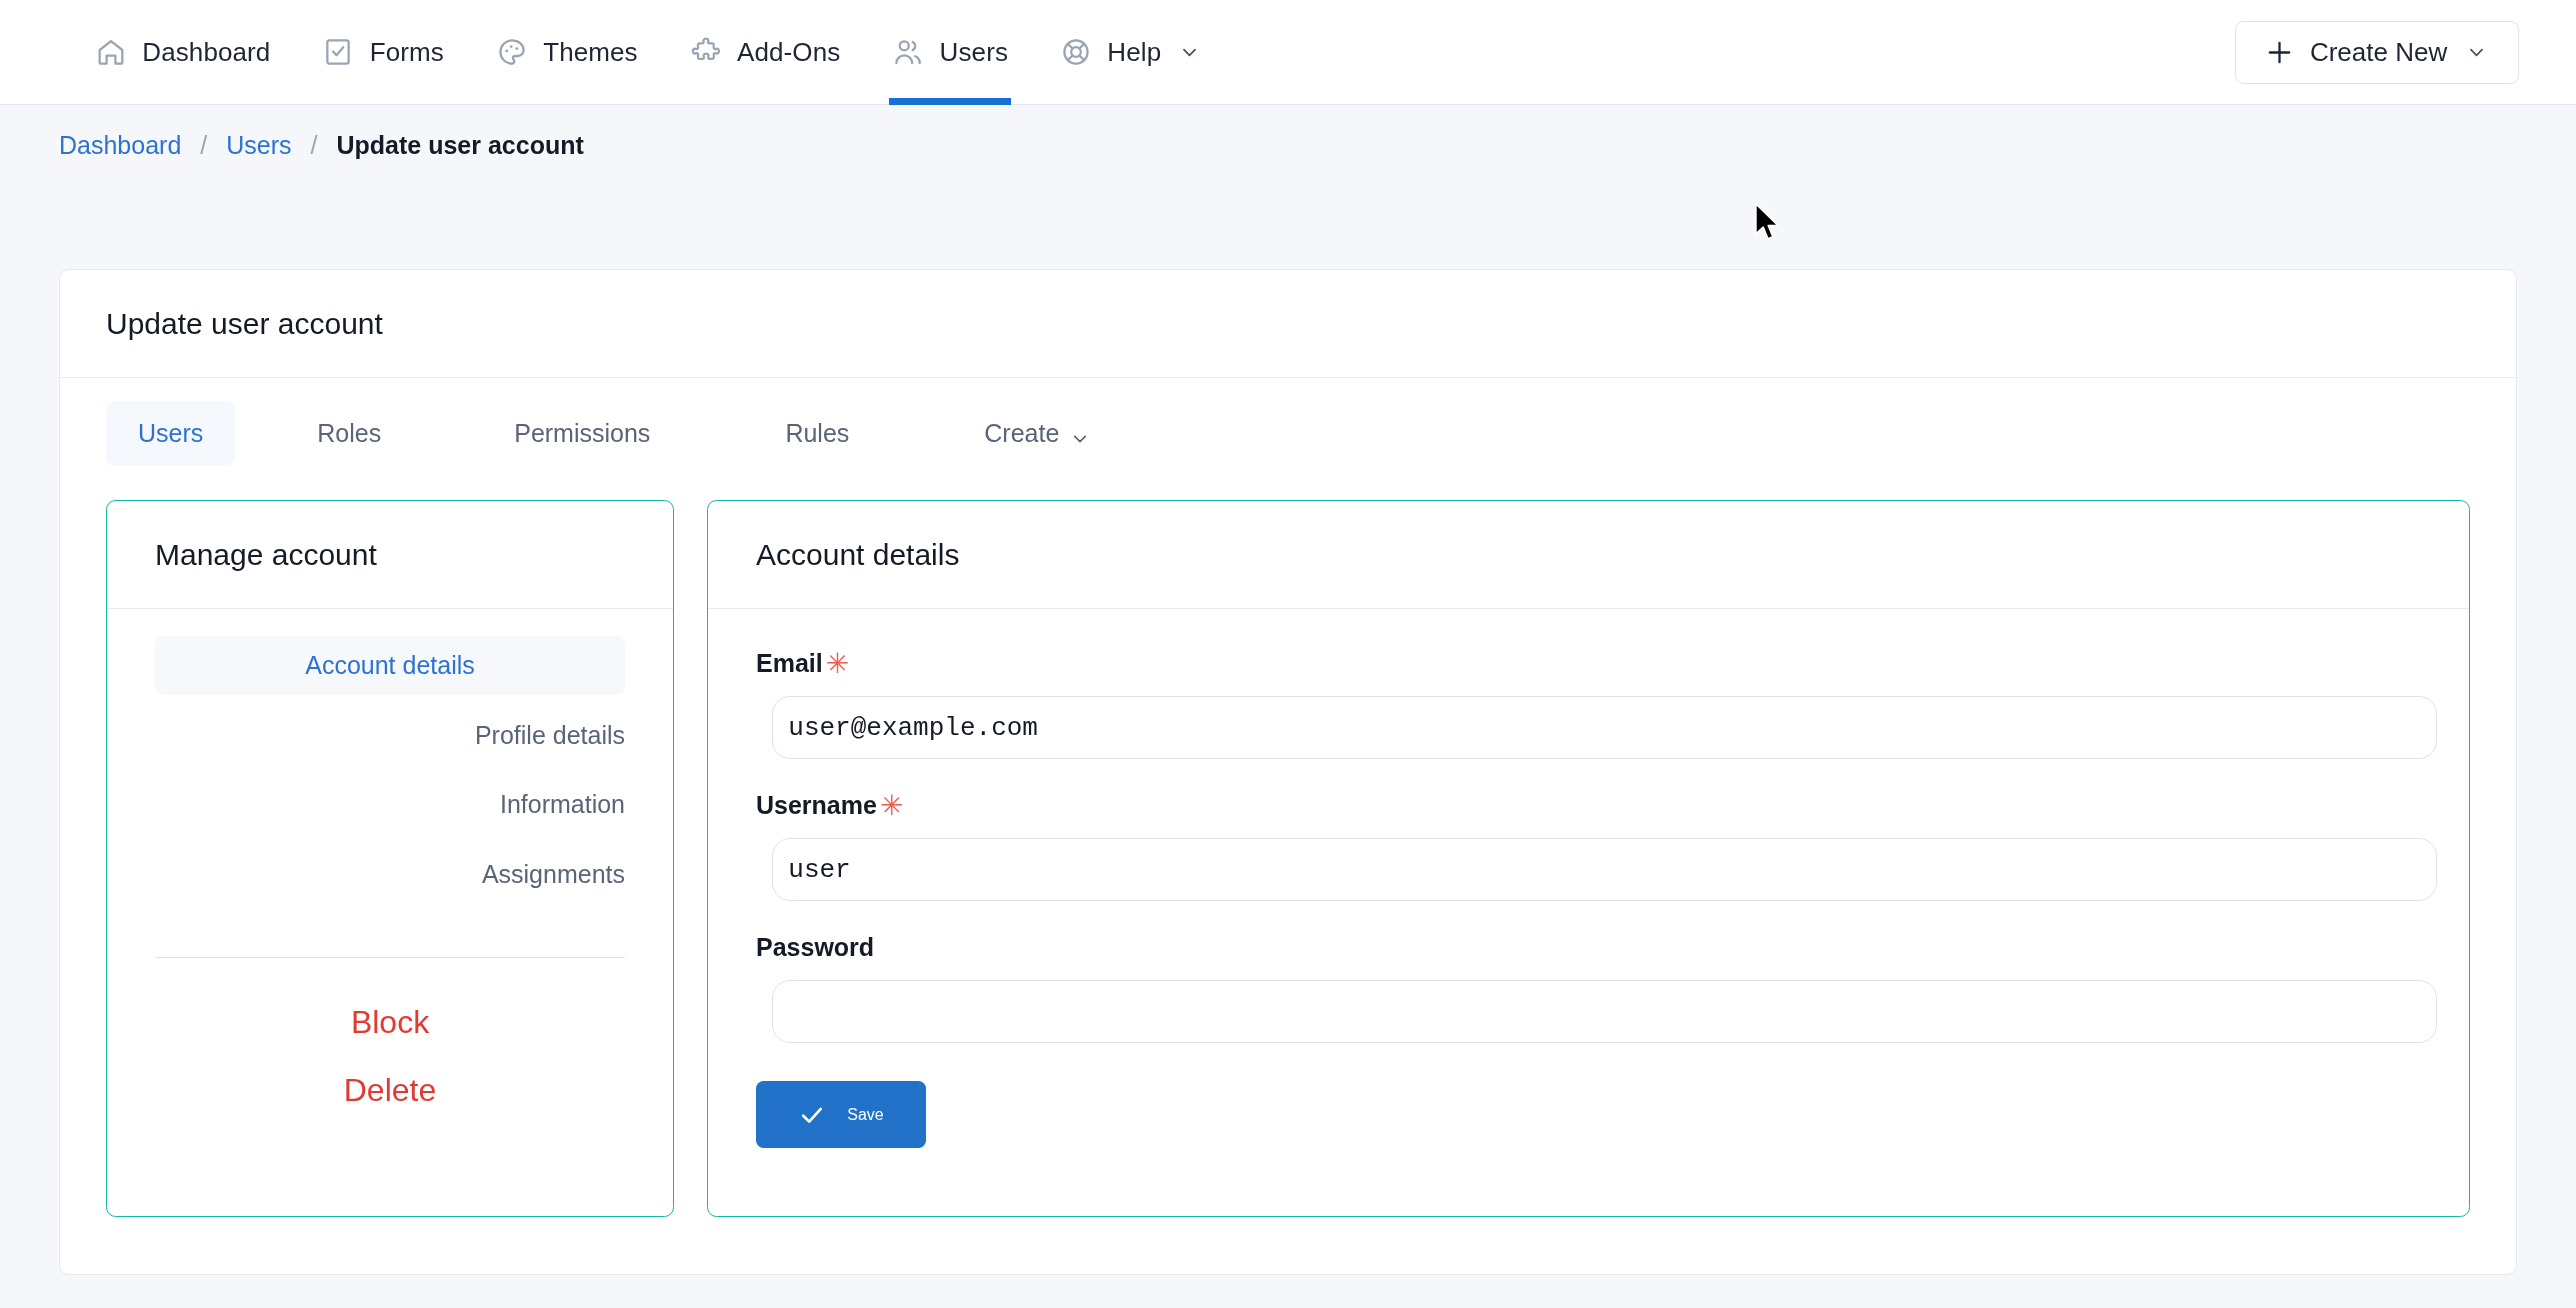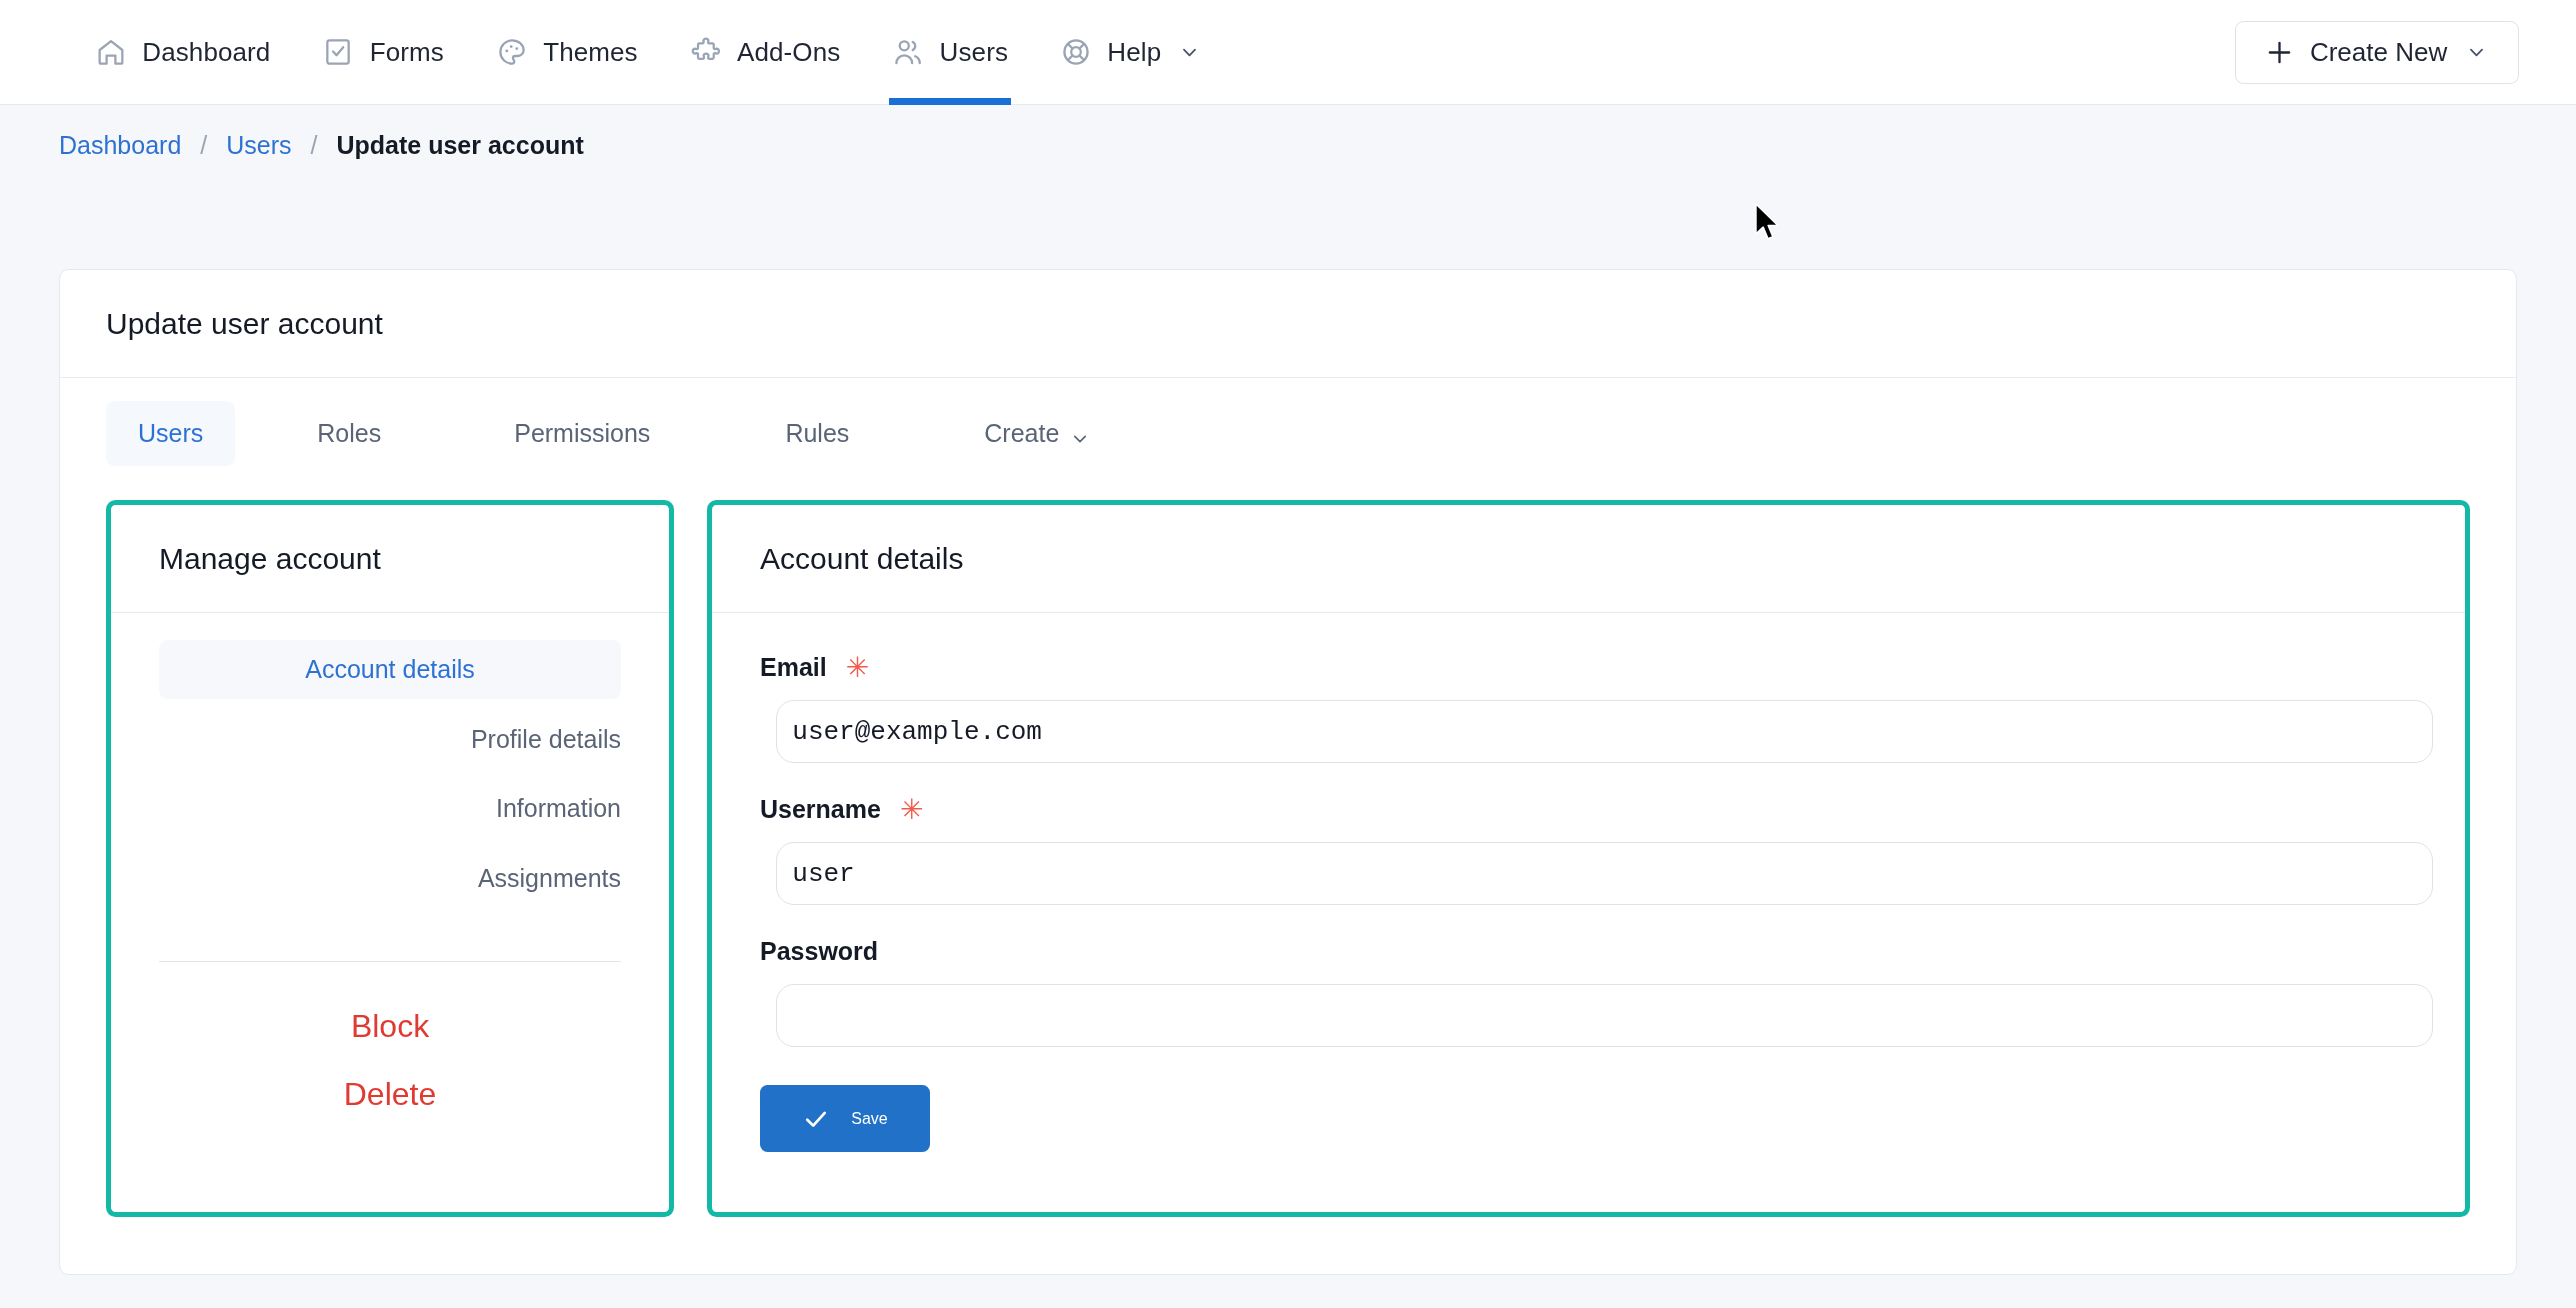--- a/index.html
+++ b/index.html
@@ -170,21 +170,21 @@
   
   .panels {
     display: flex;
     padding: 34px 46px 57px 46px;
     gap: 33px;
     align-items: flex-start;
   }
 
   .panel {
     background: #fff;
-    border: 5px solid #14b8a6;
+    border: 1px solid #14b8a6;
     border-radius: 9.5px;
   }
   .panel-head {
     height: 108px;
     display: flex;
     align-items: center;
     padding-left: 48px;
     border-bottom: 1px solid #e7eaf0;
   }
   .panel-title {
@@ -232,21 +232,21 @@
   
   .panel-right { flex: 1; height: 717px; }
   .form-body { padding: 40px 48px 0 48px; }
   .field + .field { margin-top: 32px; }
   .field-label {
     font-size: 25px;
     color: #151b26;
     font-weight: bold;
     display: flex;
     align-items: center;
-    gap: 19px;
+    gap: 3px;
     margin-bottom: 18px;
   }
   .req { color: #f35a4a; font-size: 28px; line-height: 1; font-weight: normal; }
   .field-input {
     width: 100%;
     height: 63px;
     border: 1px solid #dde2eb;
     border-radius: 18px;
     background: #fff;
     font-family: Liberation Mono, monospace;

